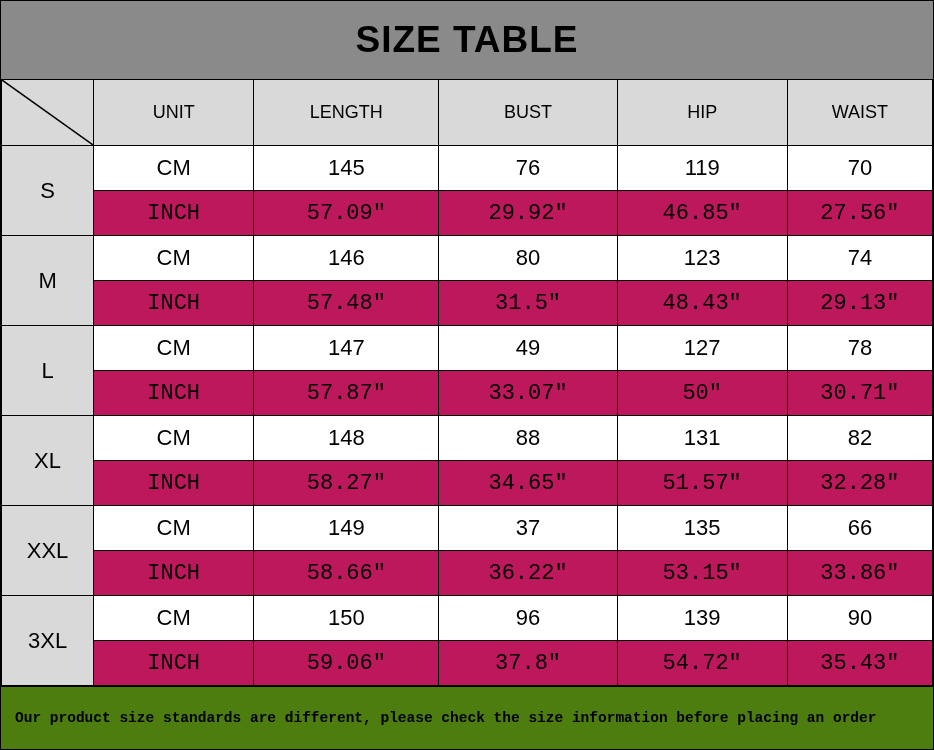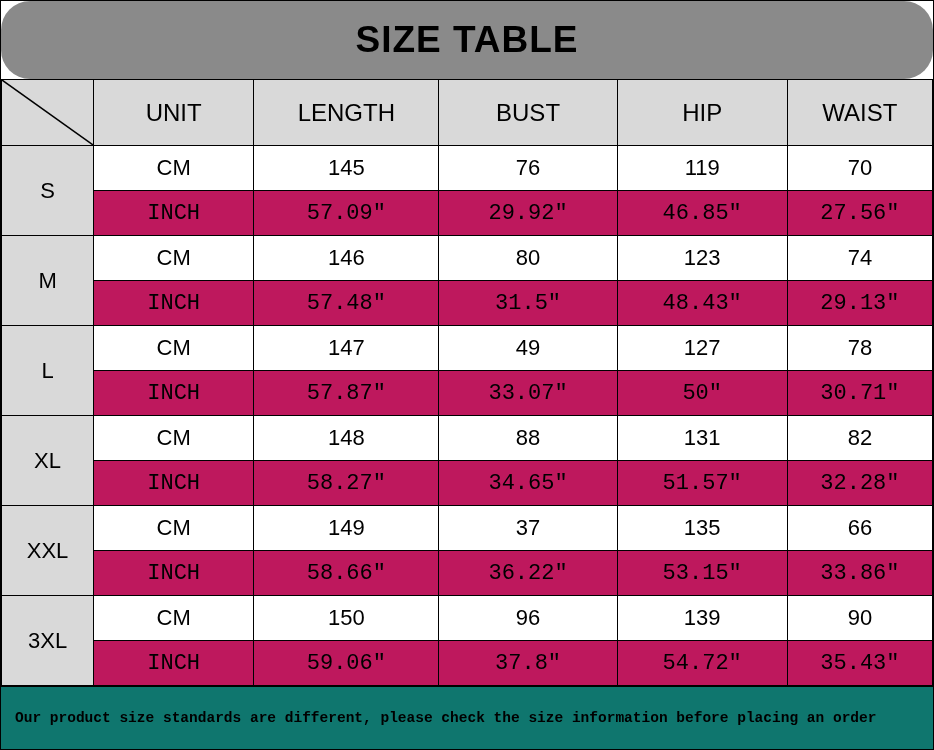--- a/index.html
+++ b/index.html
@@ -23,21 +23,20 @@
     display: flex;
     flex-direction: column;
   }
   .title-bar {
     height: 78px;
     background: #8a8a8a;
     display: flex;
     align-items: center;
     justify-content: center;
     flex: 0 0 auto;
-    border-radius: 29px;
   }
   .title-bar .title {
     font-size: 37px;
     font-weight: bold;
     color: #000000;
     letter-spacing: 1px;
   }
   table.size-table {
     border-collapse: collapse;
     table-layout: fixed;
@@ -56,21 +55,21 @@
   
   col.c-size  { width: 92px; }
   col.c-unit  { width: 160px; }
   col.c-len   { width: 185px; }
   col.c-bust  { width: 178px; }
   col.c-hip   { width: 170px; }
   col.c-waist { width: 145px; }
 
   tr.header-row td {
     height: 65px;
-    font-size: 24px;
+    font-size: 18px;
     background: #d9d9d9;
   }
   td.corner {
     background: #ffffff;
     padding: 0;
     position: relative;
   }
   td.corner .diag {
     display: block;
     width: 100%;
@@ -93,21 +92,21 @@
   td.size-cell {
     background: #d9d9d9;
     font-size: 22px;
   }
   .note-bar {
     flex: 1 1 auto;
     border-top: 1px solid #000000;
     display: flex;
     align-items: center;
     padding-left: 14px;
-    background: #0f766e;
+    background: #4d7c0f;
   }
   .note-bar .note-text {
     font-family: "Liberation Mono", monospace;
     font-size: 14.5px;
     font-weight: bold;
     color: #000000;
     letter-spacing: 0px;
     white-space: nowrap;
   }
 </style>

